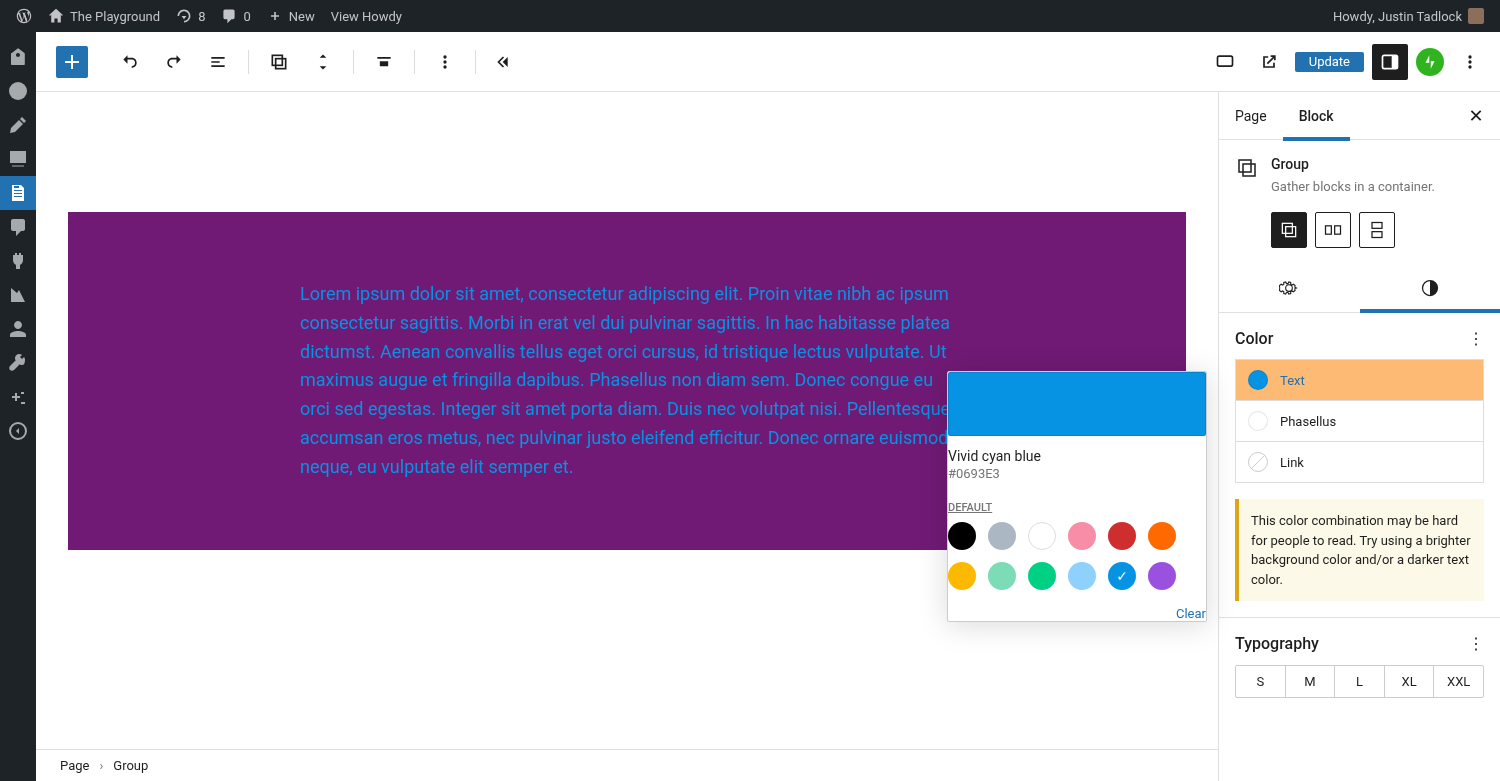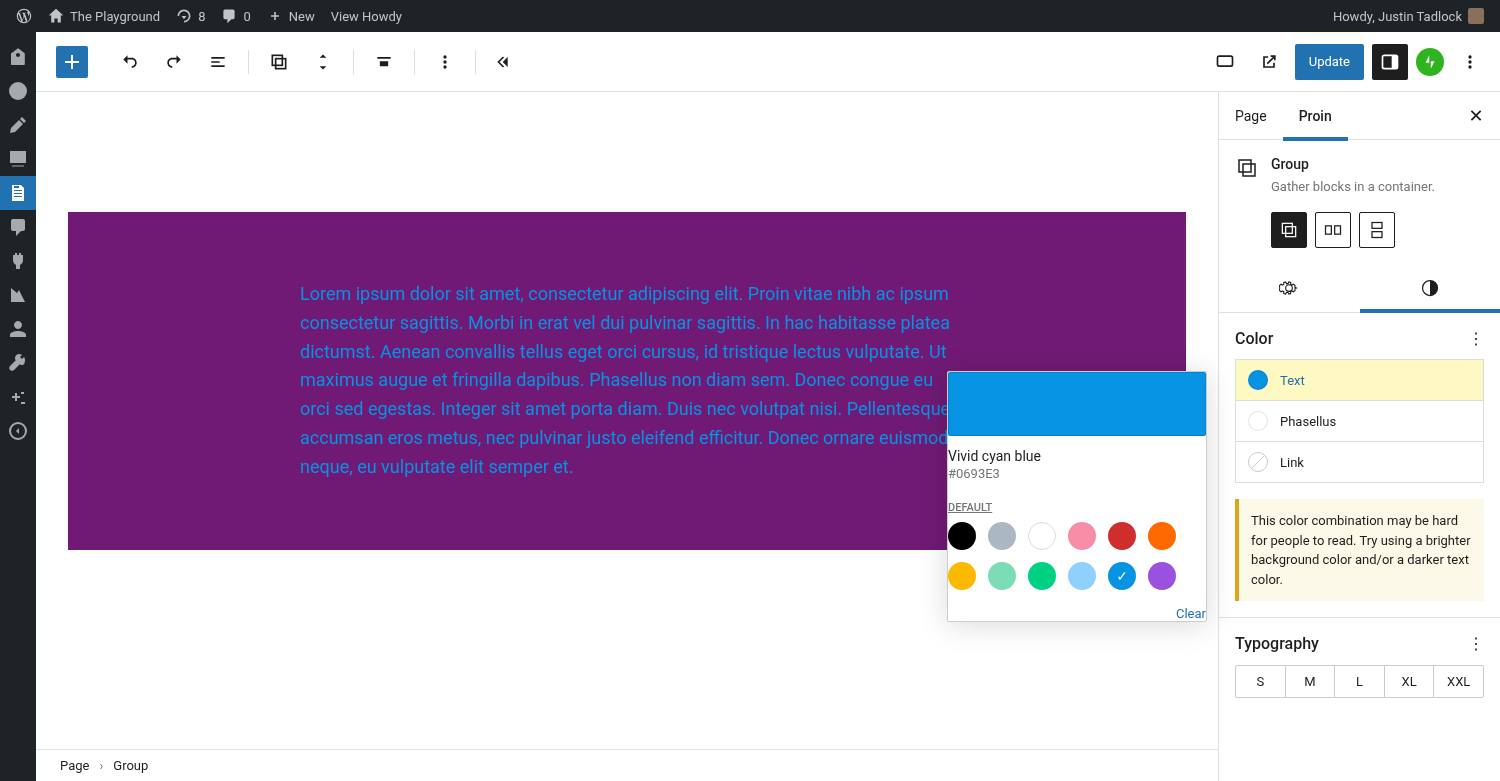--- a/index.html
+++ b/index.html
@@ -17,21 +17,21 @@
 .menu-item { width: 36px; height: 34px; display: flex; align-items: center; justify-content: center; color: #a7aaad; cursor: pointer; }
 .menu-item.active { background: #2271b1; color: #fff; }
 
 
 .editor-header { position: absolute; left: 36px; right: 0; top: 32px; height: 60px; background: #fff; border-bottom: 1px solid #e0e0e0; display: flex; align-items: center; justify-content: space-between; padding: 0 12px 0 20px; }
 .header-left { display: flex; align-items: center; gap: 8px; }
 .header-right { display: flex; align-items: center; gap: 8px; }
 .btn { width: 36px; height: 36px; display: inline-flex; align-items: center; justify-content: center; border-radius: 2px; cursor: pointer; color: #1e1e1e; }
 .btn-add { background: #2271b1; color: #fff; width: 32px; height: 32px; border-radius: 2px; }
 .toolbar-sep { width: 1px; height: 24px; background: #ddd; margin: 0 4px; }
-.btn-update { background: #2271b1; color: #fff; padding: 0 14px; height: 36px; border-radius: 2px; display: inline-flex; align-items: center; font-size: 13px; }
+.btn-update { background: #2271b1; color: #fff; padding: 0 14px; height: 20px; border-radius: 2px; display: inline-flex; align-items: center; font-size: 13px; }
 .btn-sidebar-active { background: #1e1e1e; color: #fff; width: 36px; height: 36px; border-radius: 2px; display: inline-flex; align-items: center; justify-content: center; }
 .btn-jetpack { width: 28px; height: 28px; background: #2fb41f; border-radius: 50%; display: inline-flex; align-items: center; justify-content: center; color: #fff; }
 
 
 .canvas { position: absolute; left: 36px; right: 282px; top: 92px; bottom: 32px; background: #fff; overflow: auto; }
 .block-group { margin: 120px 32px 0; background: #701a75; padding: 68px 232px; }
 .block-text { color: #0693e3; font-size: 18px; line-height: 1.6; }
 
 
 .editor-footer { position: absolute; left: 36px; right: 282px; bottom: 0; height: 32px; background: #fff; border-top: 1px solid #e0e0e0; display: flex; align-items: center; padding: 0 24px; font-size: 13px; color: #1e1e1e; gap: 10px; }
@@ -59,21 +59,21 @@
 .sub-tab.active::after { content: ''; position: absolute; bottom: -1px; left: 0; right: 0; height: 4px; background: #2271b1; }
 
 .panel { padding: 16px; border-bottom: 1px solid #e0e0e0; }
 .panel-header { display: flex; justify-content: space-between; align-items: center; margin-bottom: 12px; }
 .panel-title { font-size: 16px; font-weight: 500; }
 .panel-menu { font-size: 16px; color: #1e1e1e; cursor: pointer; }
 
 .color-row { display: flex; align-items: center; gap: 12px; padding: 10px 12px; border: 1px solid #ddd; cursor: pointer; font-size: 13px; margin-top: -1px; }
 .color-row:first-of-type { margin-top: 0; border-radius: 2px 2px 0 0; }
 .color-row:last-of-type { border-radius: 0 0 2px 2px; }
-.color-row.active { background: #fef9c3; color: #2271b1; }
+.color-row.active { background: #fdba74; color: #2271b1; }
 .color-swatch { width: 20px; height: 20px; border-radius: 50%; border: 1px solid rgba(0,0,0,0.1); flex-shrink: 0; background: #fff; }
 .color-swatch.link { background: linear-gradient(135deg, #fff 0 48%, #ccc 48% 52%, #fff 52%); border: 1px solid #ccc; }
 
 .warning { background: #fcf9e8; border-left: 4px solid #dba617; padding: 12px; font-size: 13px; line-height: 1.5; color: #1e1e1e; margin-top: 16px; }
 
 .size-label { font-size: 11px; text-transform: uppercase; color: #757575; margin-bottom: 8px; display: flex; justify-content: space-between; align-items: center; }
 .size-btns { display: flex; border: 1px solid #ccc; border-radius: 2px; }
 .size-btn { flex: 1; text-align: center; padding: 8px 0; font-size: 13px; cursor: pointer; border-right: 1px solid #ccc; }
 .size-btn:last-child { border-right: none; }
 
@@ -316,21 +316,21 @@
 
 <div class="editor-footer">
   <span>Page</span>
   <span class="crumb-sep">›</span>
   <span>Group</span>
 </div>
 
 <div class="settings-sidebar">
   <div class="tabs">
     <div class="tab">Page</div>
-    <div class="tab active">Proin</div>
+    <div class="tab active">Block</div>
     <div class="tab-close">✕</div>
   </div>
 
   <div class="block-card">
     <div class="block-card-icon"><svg class="svg24" viewBox="0 0 24 24">
           <rect x="4" y="4" width="12" height="12" fill="none" stroke="currentColor" stroke-width="1.5"></rect>
           <rect x="8" y="8" width="12" height="12" fill="none" stroke="currentColor" stroke-width="1.5"></rect>
         </svg></div>
     <div>
       <div class="block-card-title">Group</div>

